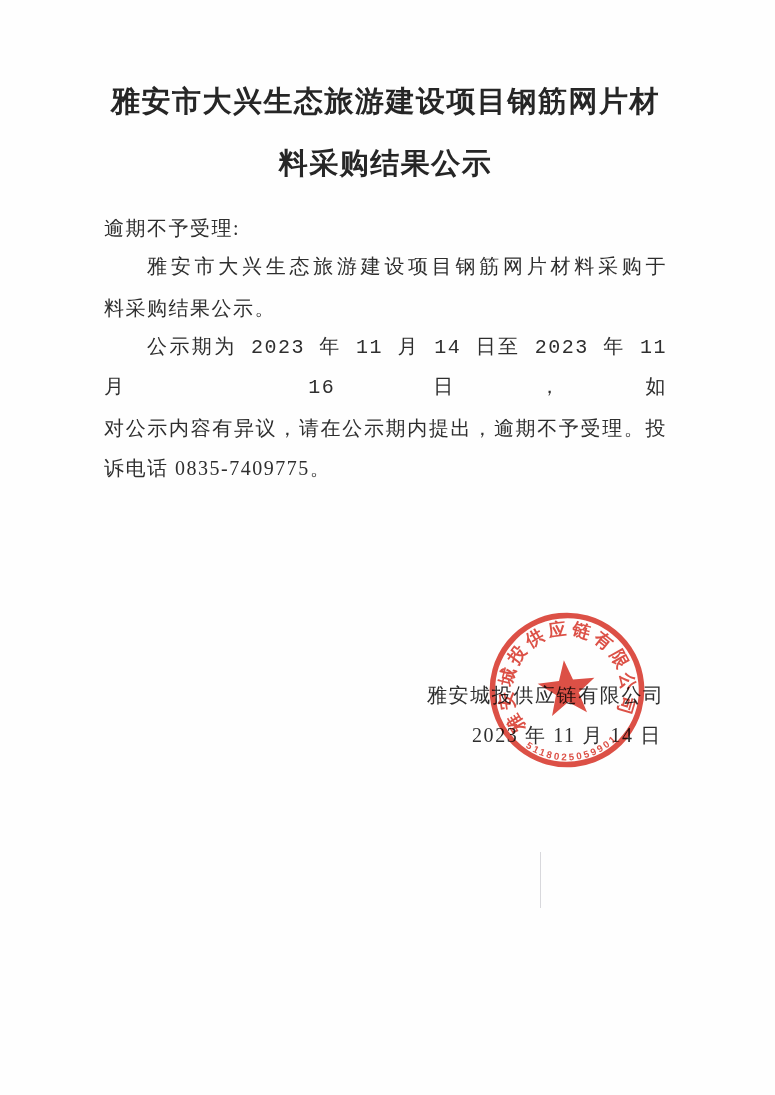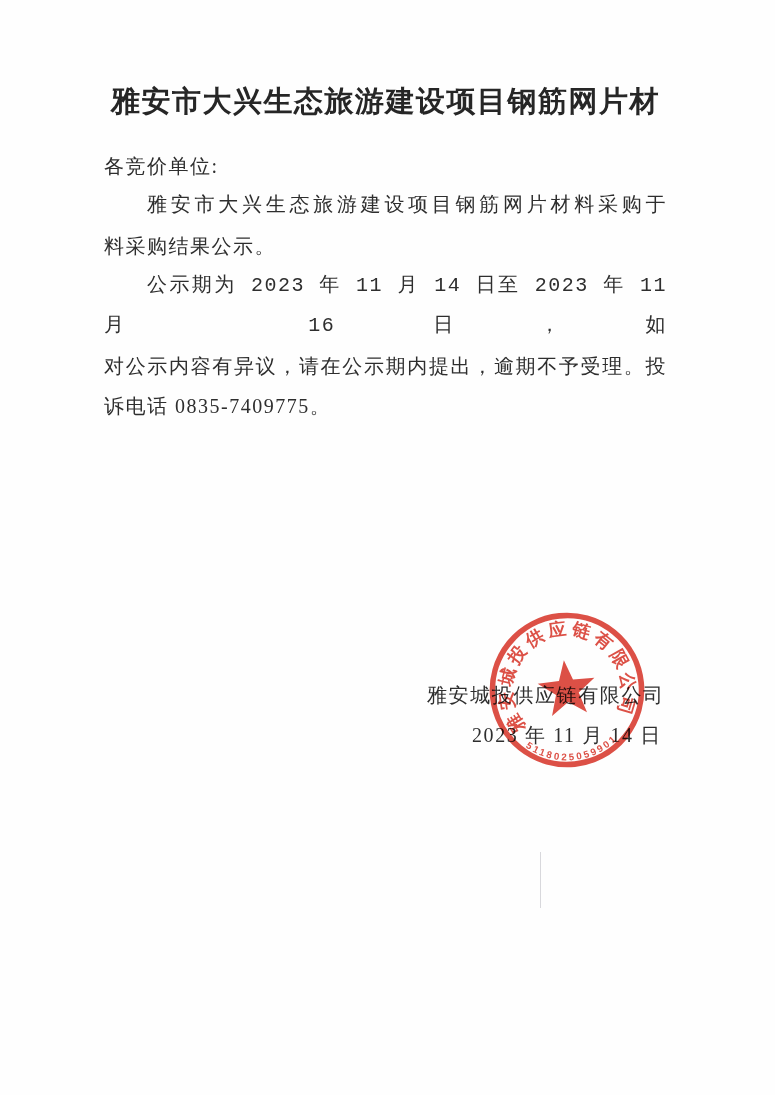--- a/index.html
+++ b/index.html
@@ -75,24 +75,25 @@
 </style>
 </head>
 <body>
 
 <div class="page">
 
   <div class="content">
 
     <div class="title">
       <div>雅安市大兴生态旅游建设项目钢筋网片材</div>
+      <div>料采购结果公示</div>
     </div>
 
     <div class="body-text">
-      <div class="line">各竞价单位:</div>
+      <div class="line">逾期不予受理:</div>
 
       <div>
         <div class="line justify indent">雅安市大兴生态旅游建设项目钢筋网片材料采购于</div>
         <div class="line">料采购结果公示。</div>
       </div>
 
       <div>
         <div class="line justify indent">公示期为 2023 年 11 月 14 日至 2023 年 11 月 16 日，如</div>
         <div class="line justify">对公示内容有异议，请在公示期内提出，逾期不予受理。投</div>
         <div class="line">诉电话 0835-7409775。</div>

